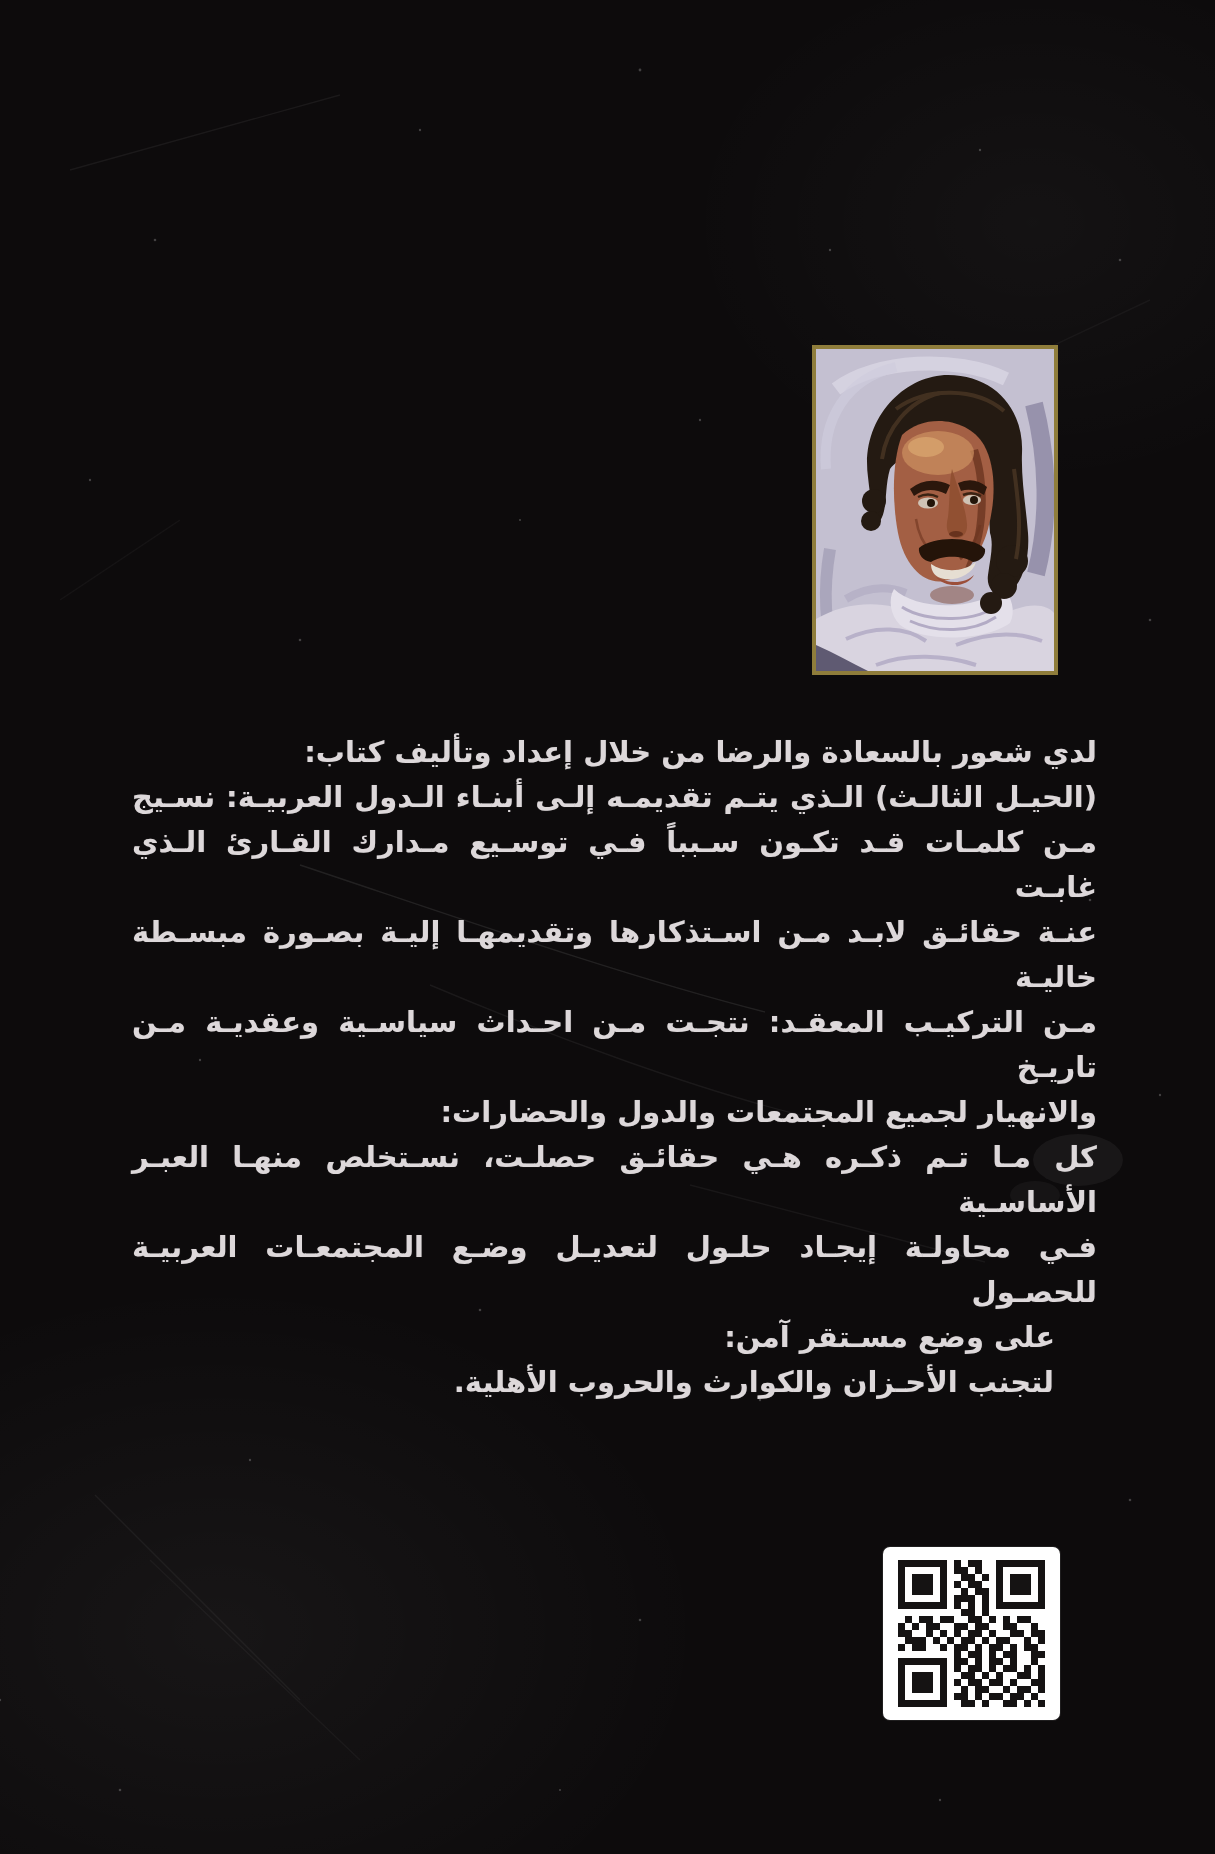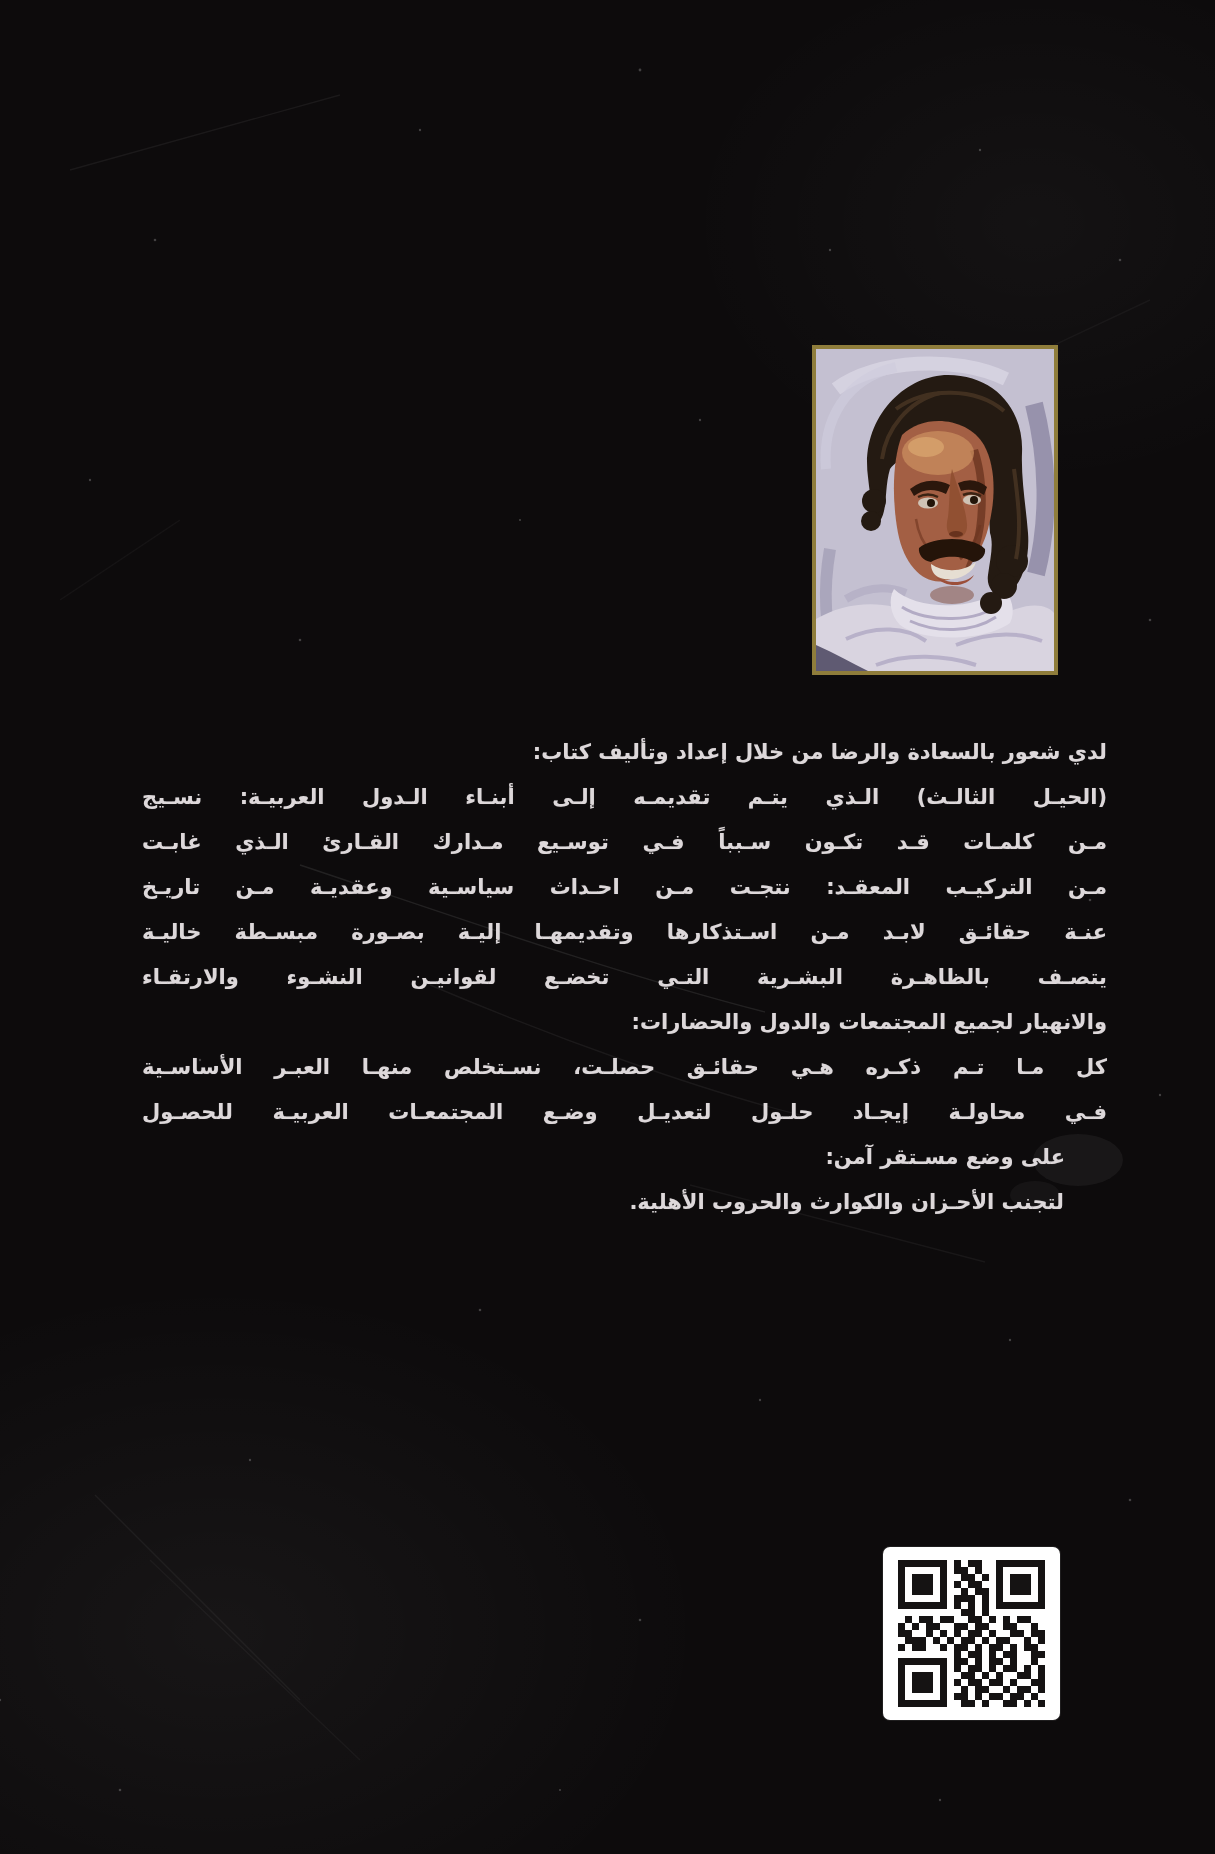--- a/index.html
+++ b/index.html
@@ -14,24 +14,24 @@
     font-family:"DejaVu Sans", sans-serif;
   }
   .texture{position:absolute;inset:0;pointer-events:none;}
   .portrait-frame{
     position:absolute;left:812px;top:345px;width:246px;height:330px;
     box-sizing:border-box;border:4px solid var(--frame-gold,#8f7d3b);
     background:#1a1820;
   }
   .portrait-frame svg{display:block;width:238px;height:322px;}
   .text-block{
-    position:absolute;left:142px;top:730px;width:965px;
+    position:absolute;left:132px;top:730px;width:965px;
     direction:rtl;
     color:var(--text,#ddd8da);
-    font-size:21px;font-weight:700;line-height:45px;
+    font-size:29px;font-weight:700;line-height:45px;
     text-shadow:0 0 1px rgba(255,255,255,.25);
   }
   .tline{white-space:nowrap;}
   .tline.just{white-space:normal;text-align:justify;text-align-last:justify;}
   .qr{
     position:absolute;left:883px;top:1547px;width:177px;height:173px;
     background:var(--qr-bg,#fff);border-radius:7px;
     display:flex;align-items:center;justify-content:center;
     box-shadow:0 0 0 1px rgba(255,255,255,.08);
   }
@@ -149,23 +149,22 @@
       <path d="M115,215 C128,224 148,223 160,213 C156,228 134,234 122,228 C117,225 115,220 115,215 Z" fill="#e6ded2"></path>
       <path d="M120,228 C134,236 150,234 158,226 C152,238 130,240 120,228 Z" fill="#9c4f3a"></path>
       <ellipse cx="136" cy="246" rx="22" ry="9" fill="#7a3f28" opacity="0.45"></ellipse>
     </svg>
   </div>
 
   <div class="text-block">
     <div class="tline">لدي شعور بالسعادة والرضا من خلال إعداد وتأليف كتاب:</div>
     <div class="tline just">(الحيـل الثالـث) الـذي يتـم تقديمـه إلـى أبنـاء الـدول العربيـة: نسـيج</div>
     <div class="tline just">مـن كلمـات قـد تكـون سـبباً فـي توسـيع مـدارك القـارئ الـذي غابـت</div>
+    <div class="tline just">عنـة حقائـق لابـد مـن اسـتذكارها وتقديمهـا إليـة بصـورة مبسـطة خاليـة</div>
     <div class="tline just">مـن التركيـب المعقـد: نتجـت مـن احـداث سياسـية وعقديـة مـن تاريـخ</div>
-    <div class="tline just">عنـة حقائـق لابـد مـن اسـتذكارها وتقديمهـا إليـة بصـورة مبسـطة خاليـة</div>
-    <div class="tline just">يتصـف بالظاهـرة البشـرية التـي تخضـع لقوانيـن النشـوء والارتقـاء</div>
     <div class="tline">والانهيار لجميع المجتمعات والدول والحضارات:</div>
     <div class="tline just">كل مـا تـم ذكـره هـي حقائـق حصلـت، نسـتخلص منهـا العبـر الأساسـية</div>
     <div class="tline just">فـي محاولـة إيجـاد حلـول لتعديـل وضـع المجتمعـات العربيـة للحصـول</div>
     <div class="tline" style="margin-right: 42px;">على وضع مسـتقر آمن:</div>
     <div class="tline" style="margin-right: 43px;">لتجنب الأحـزان والكوارث والحروب الأهلية.</div>
   </div>
 
   <div class="qr">
     <div class="qr-grid">
         <div class="on"></div>

